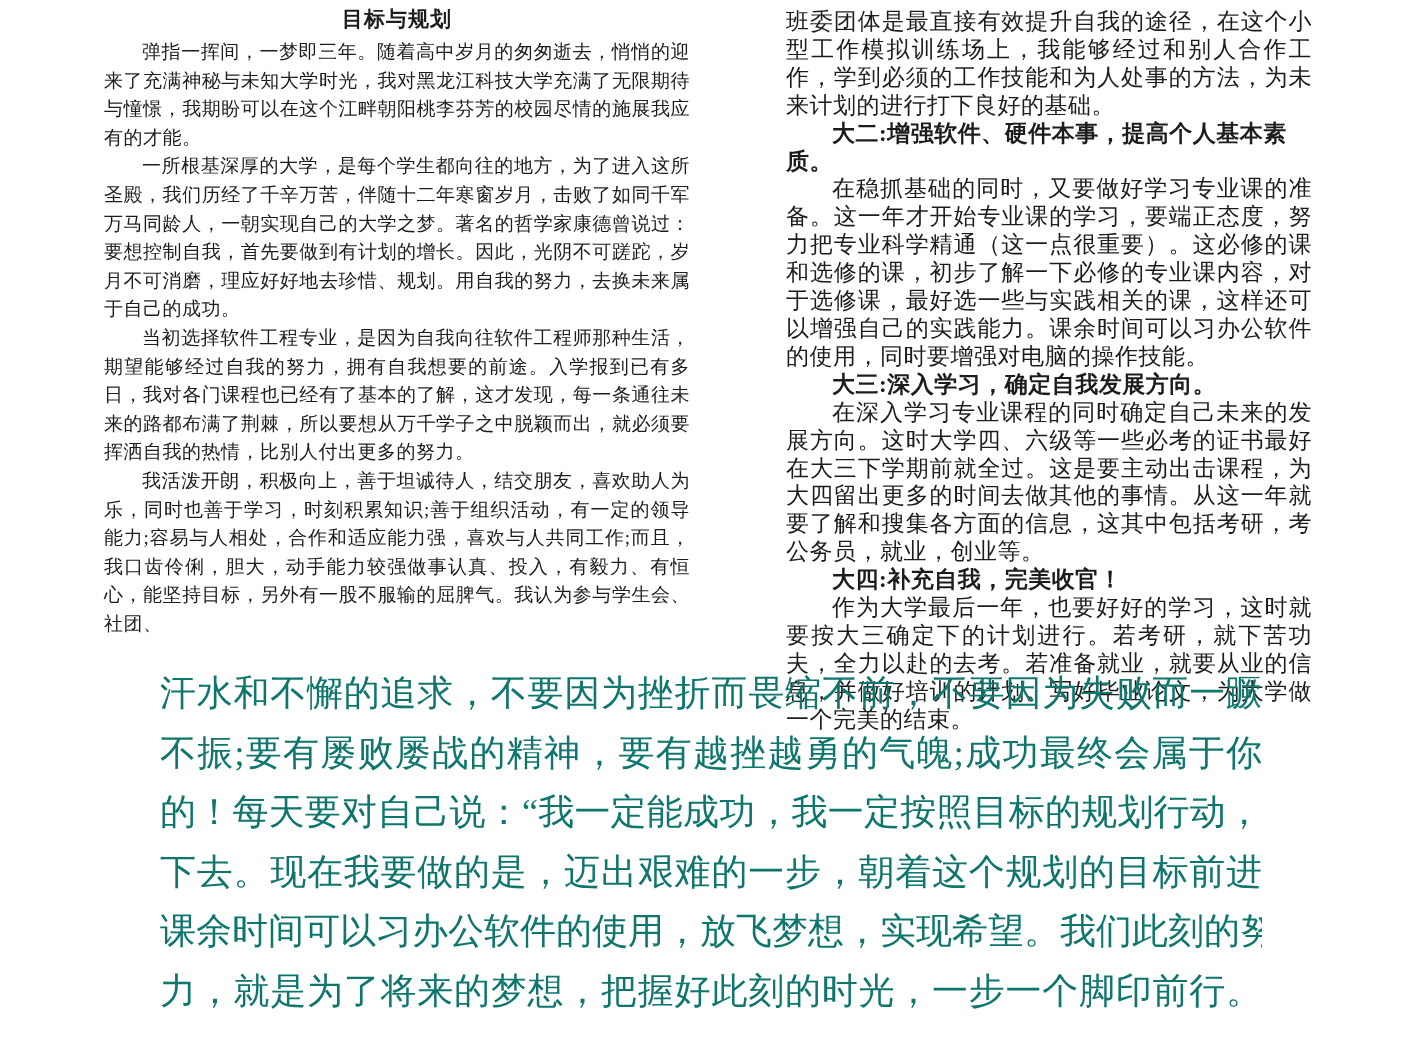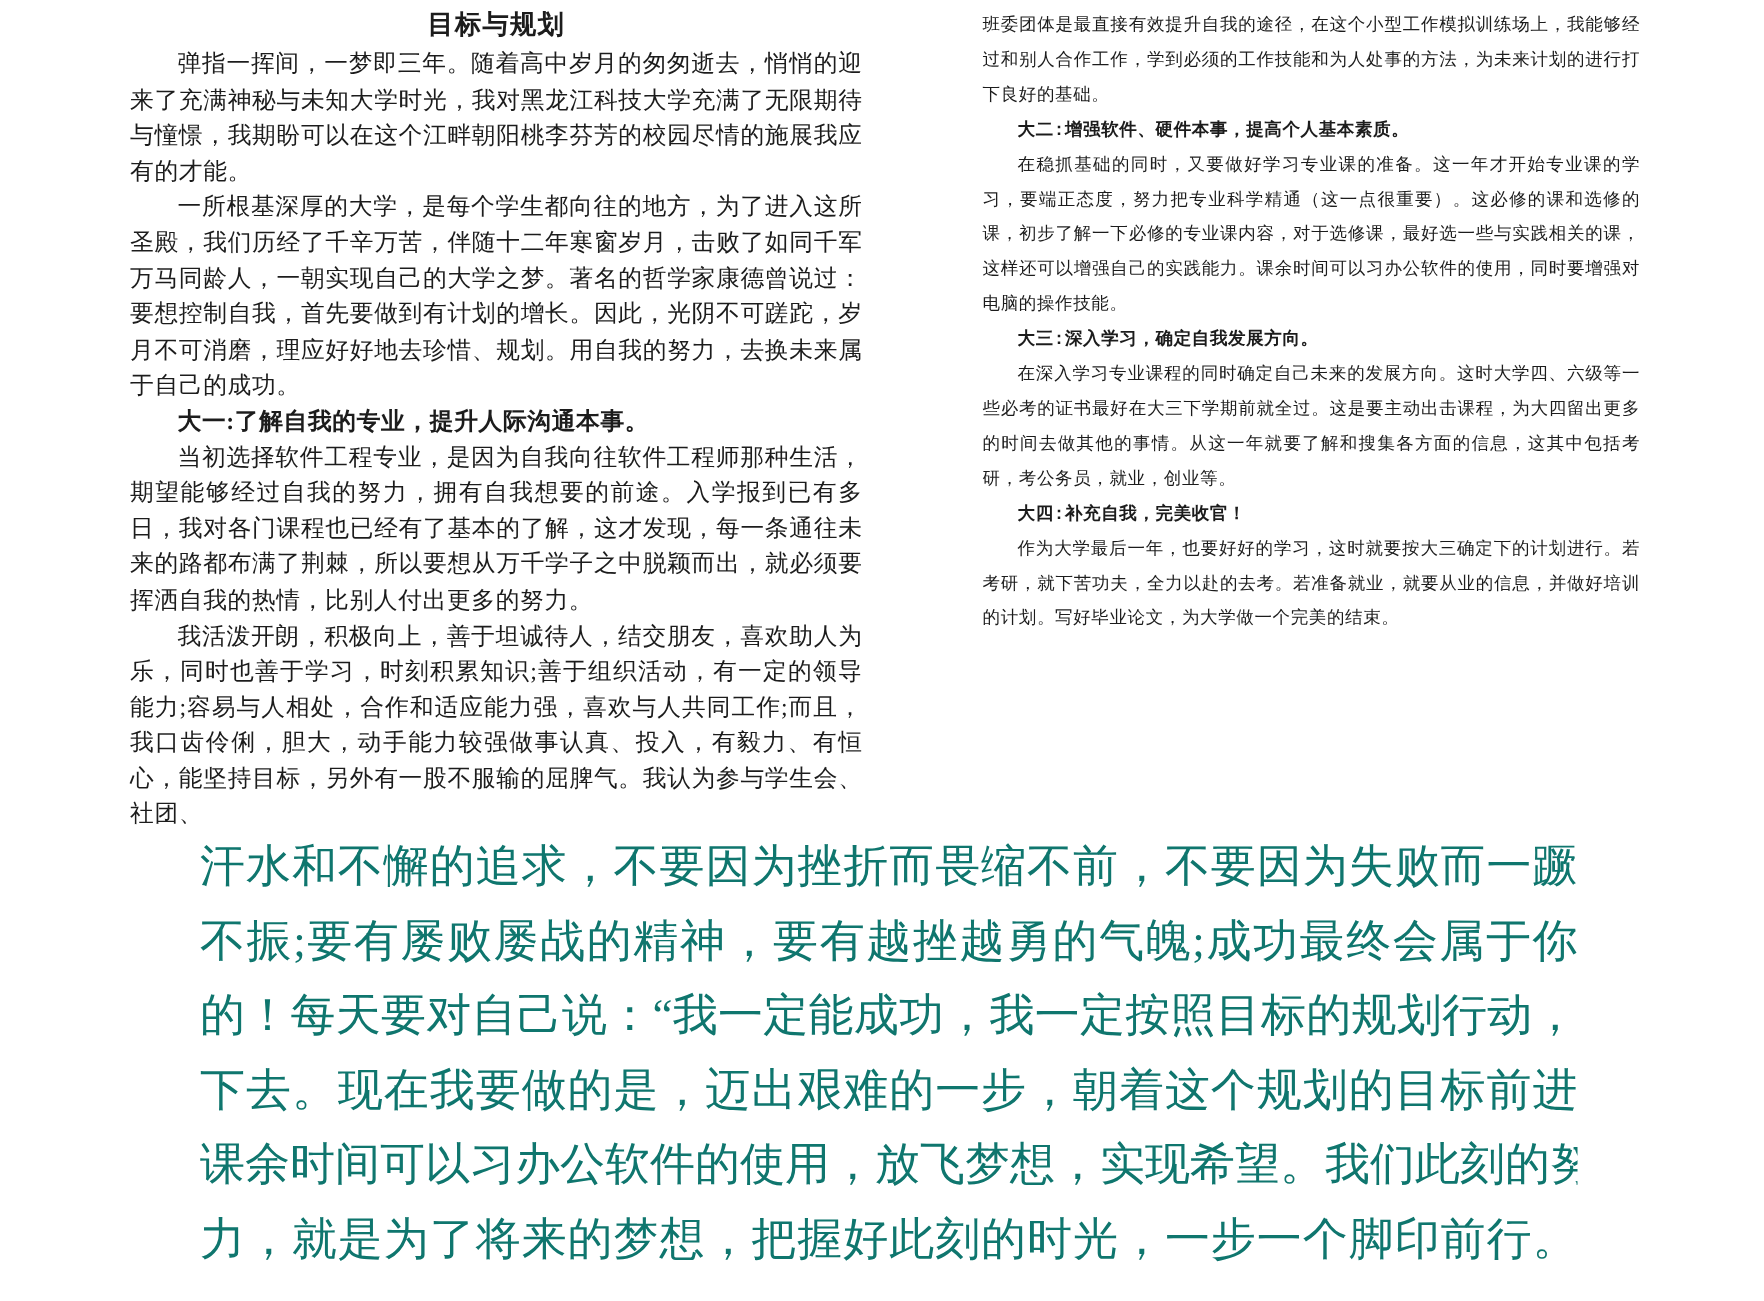--- a/index.html
+++ b/index.html
@@ -13,21 +13,21 @@
   
   .col { position: absolute; top: 6px; }
   .col-left  { left: 104px; width: 586px; }
   .col-right { left: 786px; width: 526px; top: 8px; }
 
   .doc-title {
     text-align: center; font-weight: bold; font-size: 21px;
     line-height: 26px; margin: 0 0 6px 0; letter-spacing: 1px;
   }
   .col-left  p { font-size: 19px; line-height: 28.6px; }
-  .col-right p { font-size: 14px; line-height: 27.9px; font-family: Liberation Mono, monospace; }
+  .col-right p { font-size: 23px; line-height: 27.9px; }
   .para {
     margin: 0; text-align: justify; text-indent: 2em;
     letter-spacing: 0.5px;
   }
   .para.no-indent { text-indent: 0; }
   .heading { font-weight: bold; text-align: left; }
 
   
   .zoom-area {
     position: absolute; left: 160px; top: 664px; width: 1102px; height: 377px;
@@ -41,21 +41,20 @@
 </style>
 </head>
 <body>
 
 <div class="page">
 
   <div class="col col-left">
     <h1 class="doc-title">目标与规划</h1>
     <p class="para">弹指一挥间，一梦即三年。随着高中岁月的匆匆逝去，悄悄的迎来了充满神秘与未知大学时光，我对黑龙江科技大学充满了无限期待与憧憬，我期盼可以在这个江畔朝阳桃李芬芳的校园尽情的施展我应有的才能。</p>
     <p class="para">一所根基深厚的大学，是每个学生都向往的地方，为了进入这所圣殿，我们历经了千辛万苦，伴随十二年寒窗岁月，击败了如同千军万马同龄人，一朝实现自己的大学之梦。著名的哲学家康德曾说过：要想控制自我，首先要做到有计划的增长。因此，光阴不可蹉跎，岁月不可消磨，理应好好地去珍惜、规划。用自我的努力，去换未来属于自己的成功。</p>
-    <p class="para heading">大一:了解自我的专业，提升人际沟通本事。</p>
     <p class="para">当初选择软件工程专业，是因为自我向往软件工程师那种生活，期望能够经过自我的努力，拥有自我想要的前途。入学报到已有多日，我对各门课程也已经有了基本的了解，这才发现，每一条通往未来的路都布满了荆棘，所以要想从万千学子之中脱颖而出，就必须要挥洒自我的热情，比别人付出更多的努力。</p>
     <p class="para">我活泼开朗，积极向上，善于坦诚待人，结交朋友，喜欢助人为乐，同时也善于学习，时刻积累知识;善于组织活动，有一定的领导能力;容易与人相处，合作和适应能力强，喜欢与人共同工作;而且，我口齿伶俐，胆大，动手能力较强做事认真、投入，有毅力、有恒心，能坚持目标，另外有一股不服输的屈脾气。我认为参与学生会、社团、</p>
   </div>
 
   <div class="col col-right">
     <p class="para no-indent">班委团体是最直接有效提升自我的途径，在这个小型工作模拟训练场上，我能够经过和别人合作工作，学到必须的工作技能和为人处事的方法，为未来计划的进行打下良好的基础。</p>
     <p class="para heading">大二:增强软件、硬件本事，提高个人基本素质。</p>
     <p class="para">在稳抓基础的同时，又要做好学习专业课的准备。这一年才开始专业课的学习，要端正态度，努力把专业科学精通（这一点很重要）。这必修的课和选修的课，初步了解一下必修的专业课内容，对于选修课，最好选一些与实践相关的课，这样还可以增强自己的实践能力。课余时间可以习办公软件的使用，同时要增强对电脑的操作技能。</p>
     <p class="para heading">大三:深入学习，确定自我发展方向。</p>
     <p class="para">在深入学习专业课程的同时确定自己未来的发展方向。这时大学四、六级等一些必考的证书最好在大三下学期前就全过。这是要主动出击课程，为大四留出更多的时间去做其他的事情。从这一年就要了解和搜集各方面的信息，这其中包括考研，考公务员，就业，创业等。</p>

